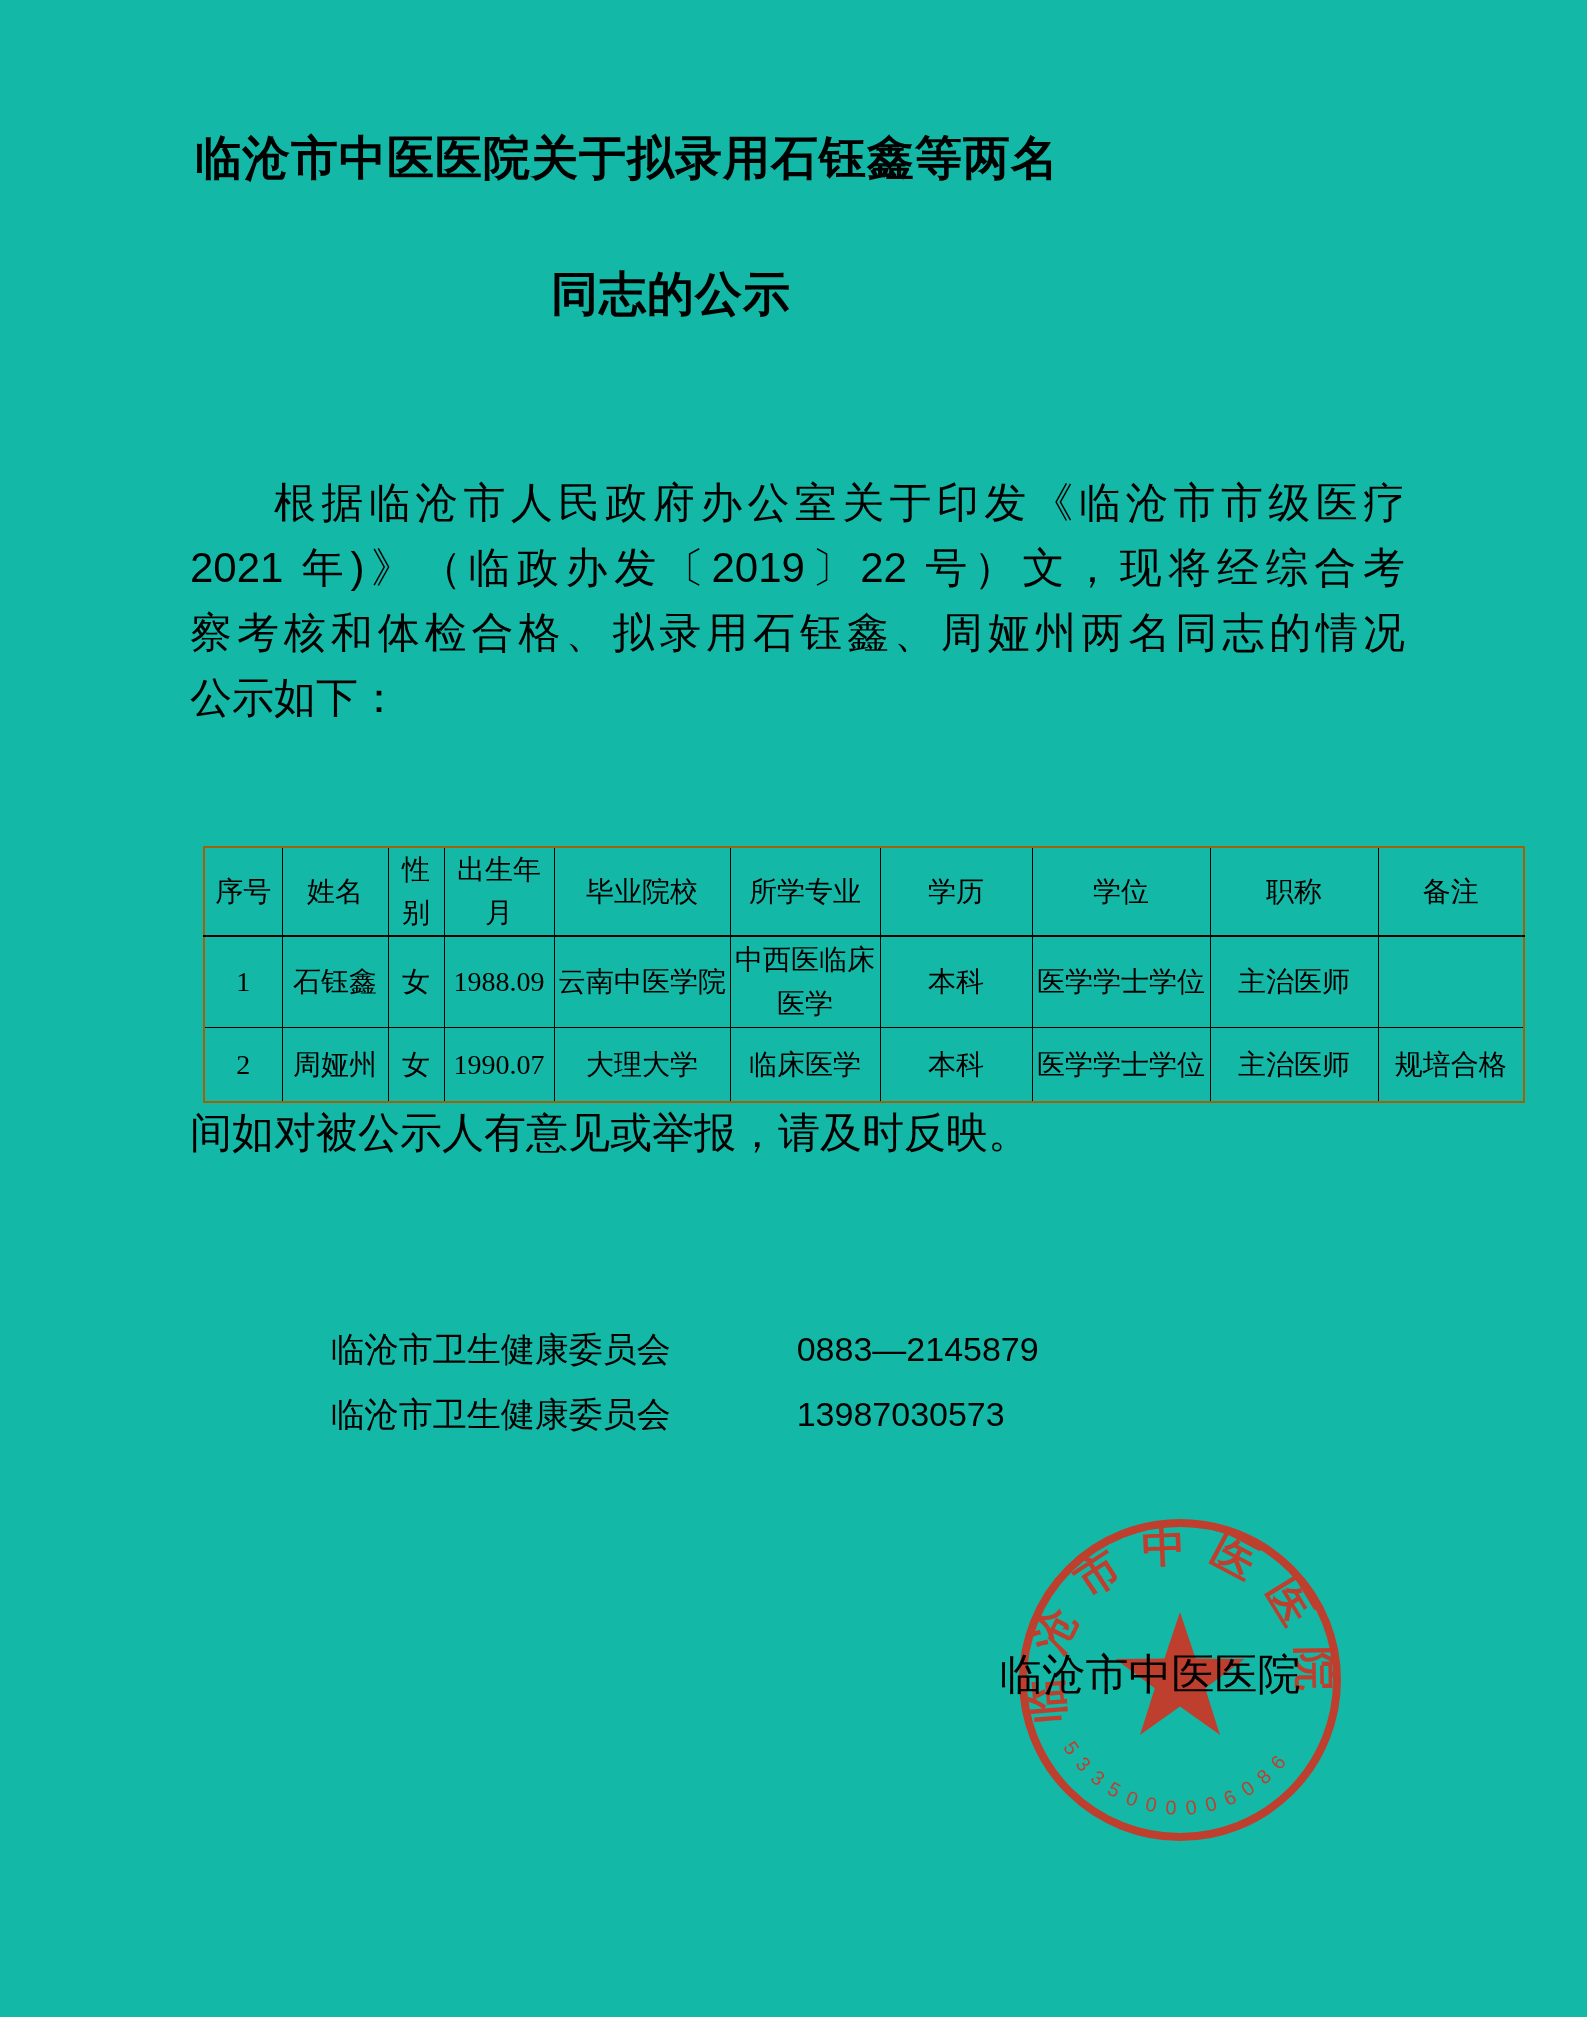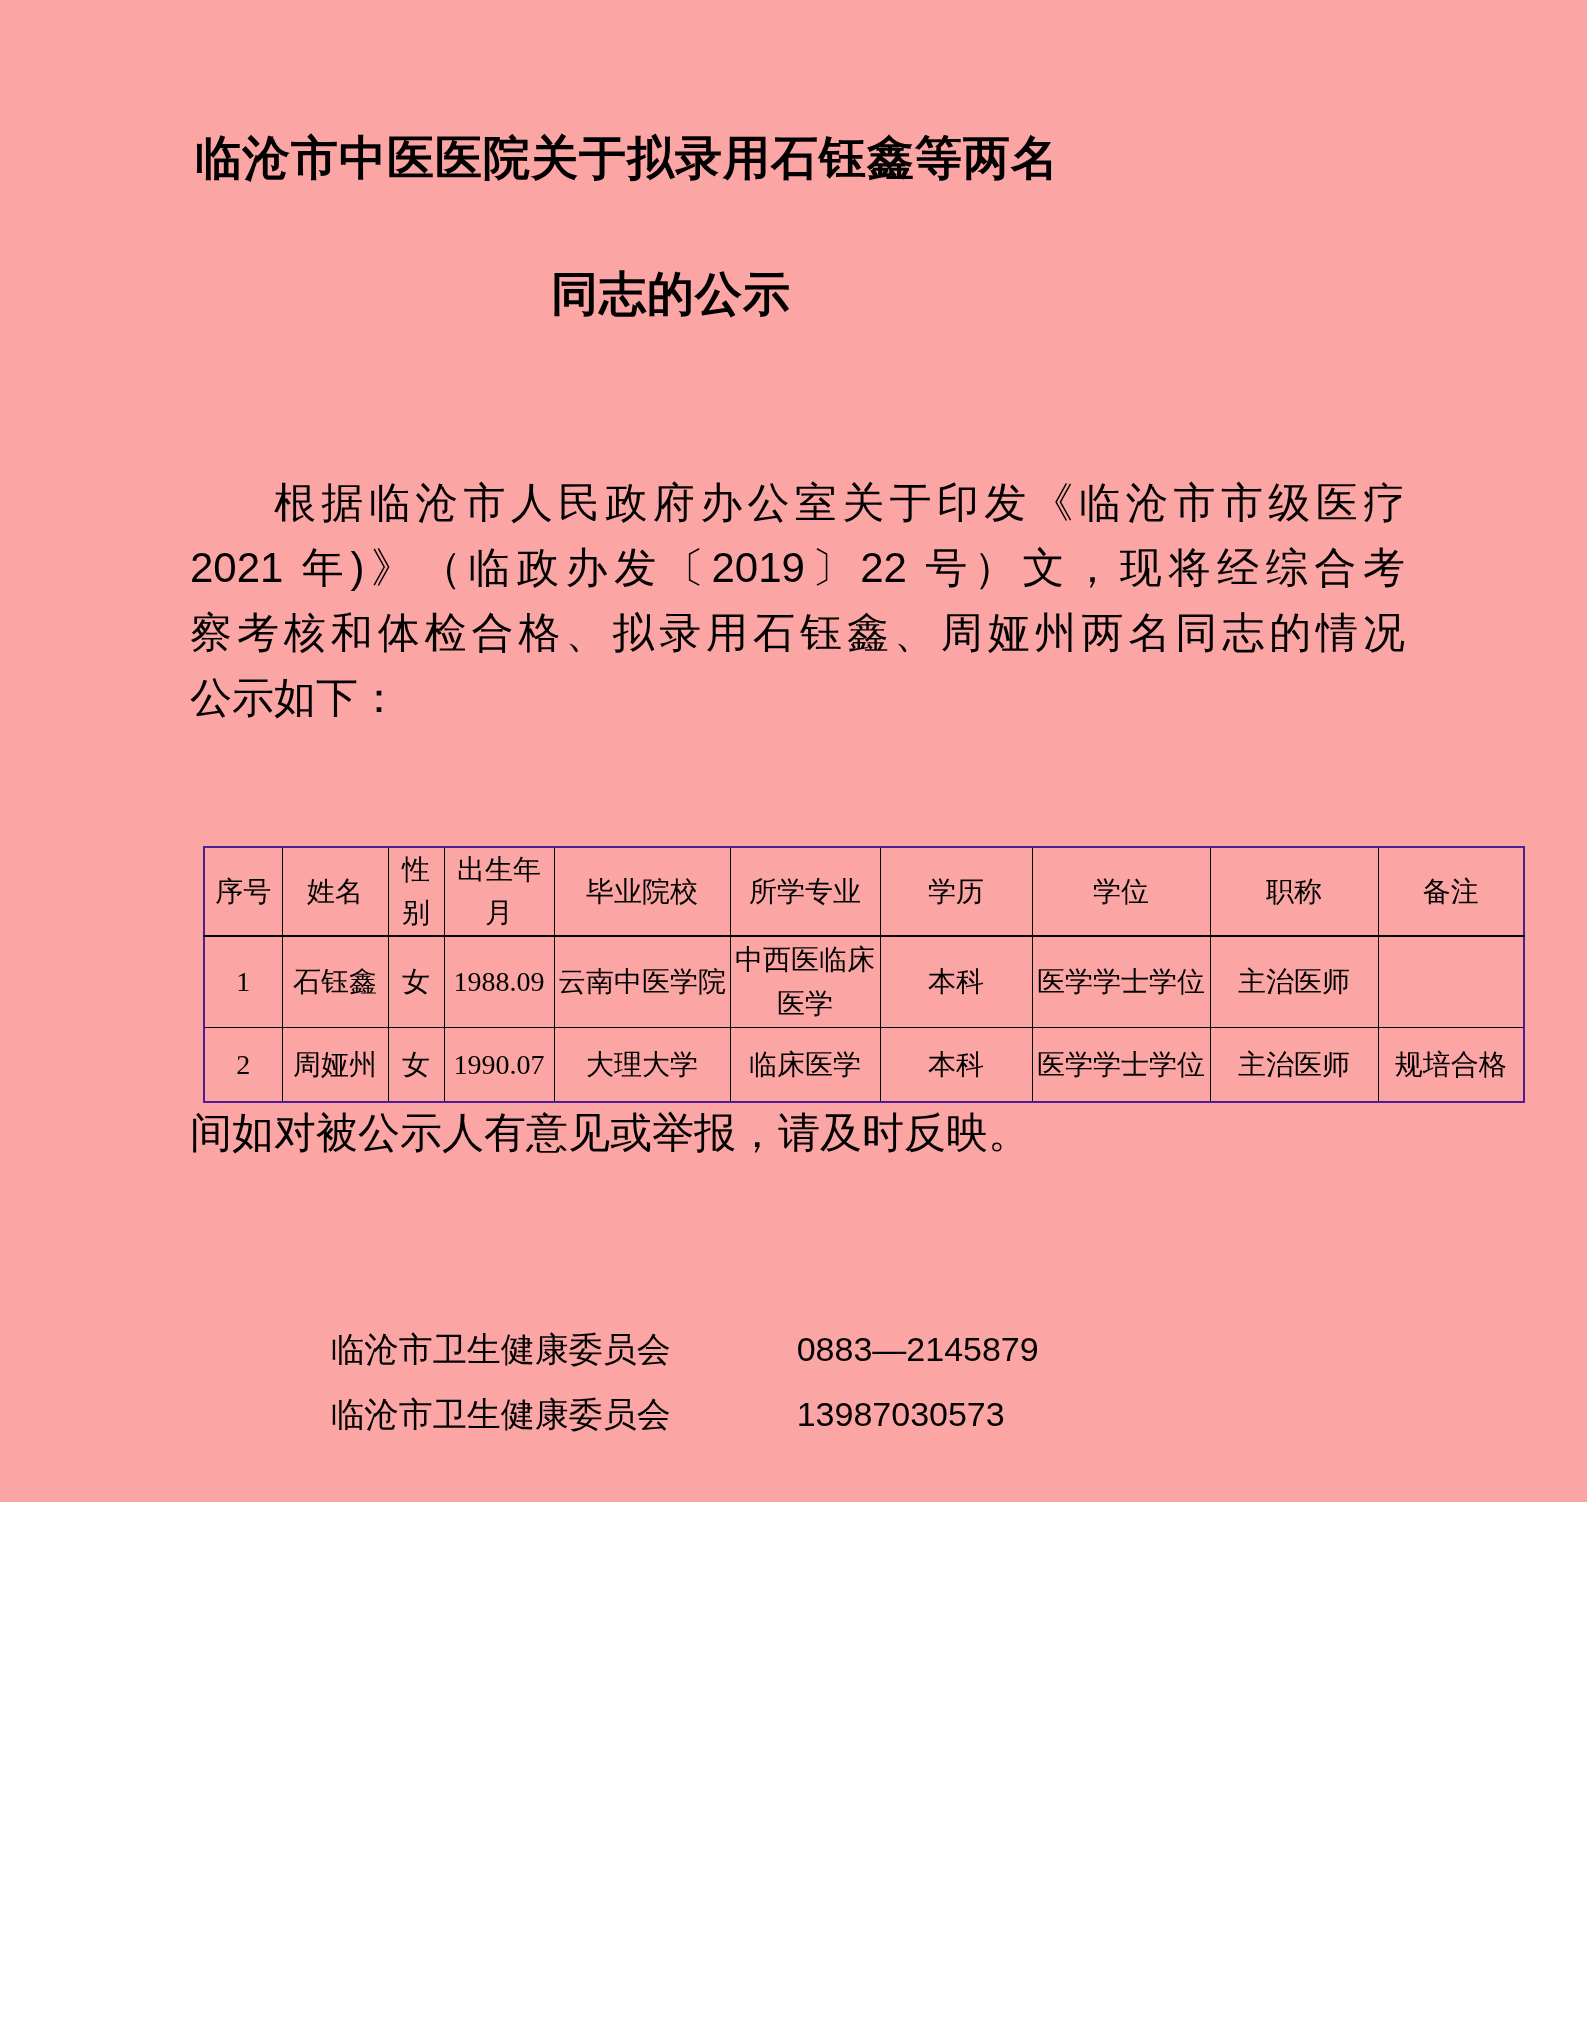--- a/index.html
+++ b/index.html
@@ -1,20 +1,20 @@
 <!DOCTYPE html>
 <html><head>
 <meta charset="utf-8">
 <style>
   html,body{margin:0;padding:0;background:#ffffff;}
   .page{
     position:relative;
     width:1587px;
-    height:1502px;
-    background:#fca5a5;
+    height:2017px;
+    background:#14b8a6;
     overflow:hidden;
     font-family:"Liberation Sans", sans-serif;
     color:#000;
   }
   
   .title{
     position:absolute;
     left:0;
     width:1254px;
     text-align:center;
@@ -63,21 +63,21 @@
     text-align:center;
     vertical-align:middle;
     padding:0 2px;
     font-weight:400;
     line-height:1.55;
     overflow:hidden;
   }
   .tbl thead th{height:86px;border-bottom:2px solid #000;}
   .tbl .r1 td{height:90px;}
   .tbl .r2 td{height:73px;}
-  .tbl{border:2px solid #4c1d95;}
+  .tbl{border:2px solid #a16207;}
   
   .contacts{
     position:absolute;
     left:190px;
     top:1252px;
     width:1215px;
     font-size:34px;
   }
   .contact-line{height:65px;line-height:65px;white-space:pre;}
   .contact-label{

